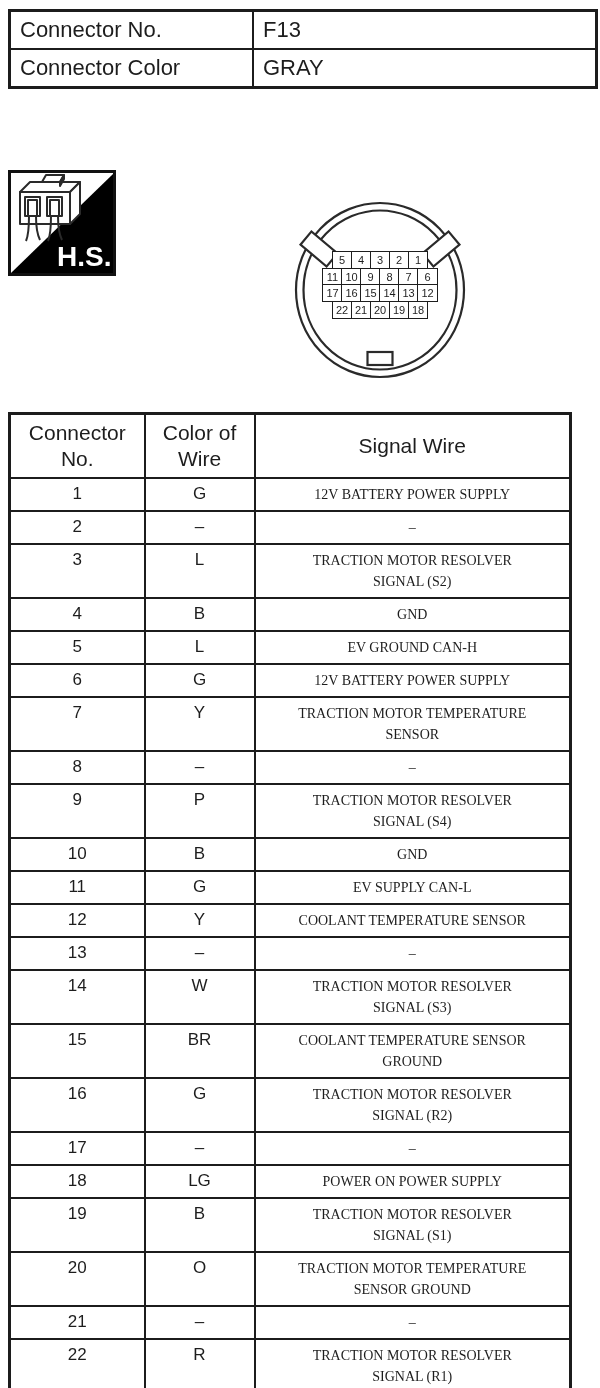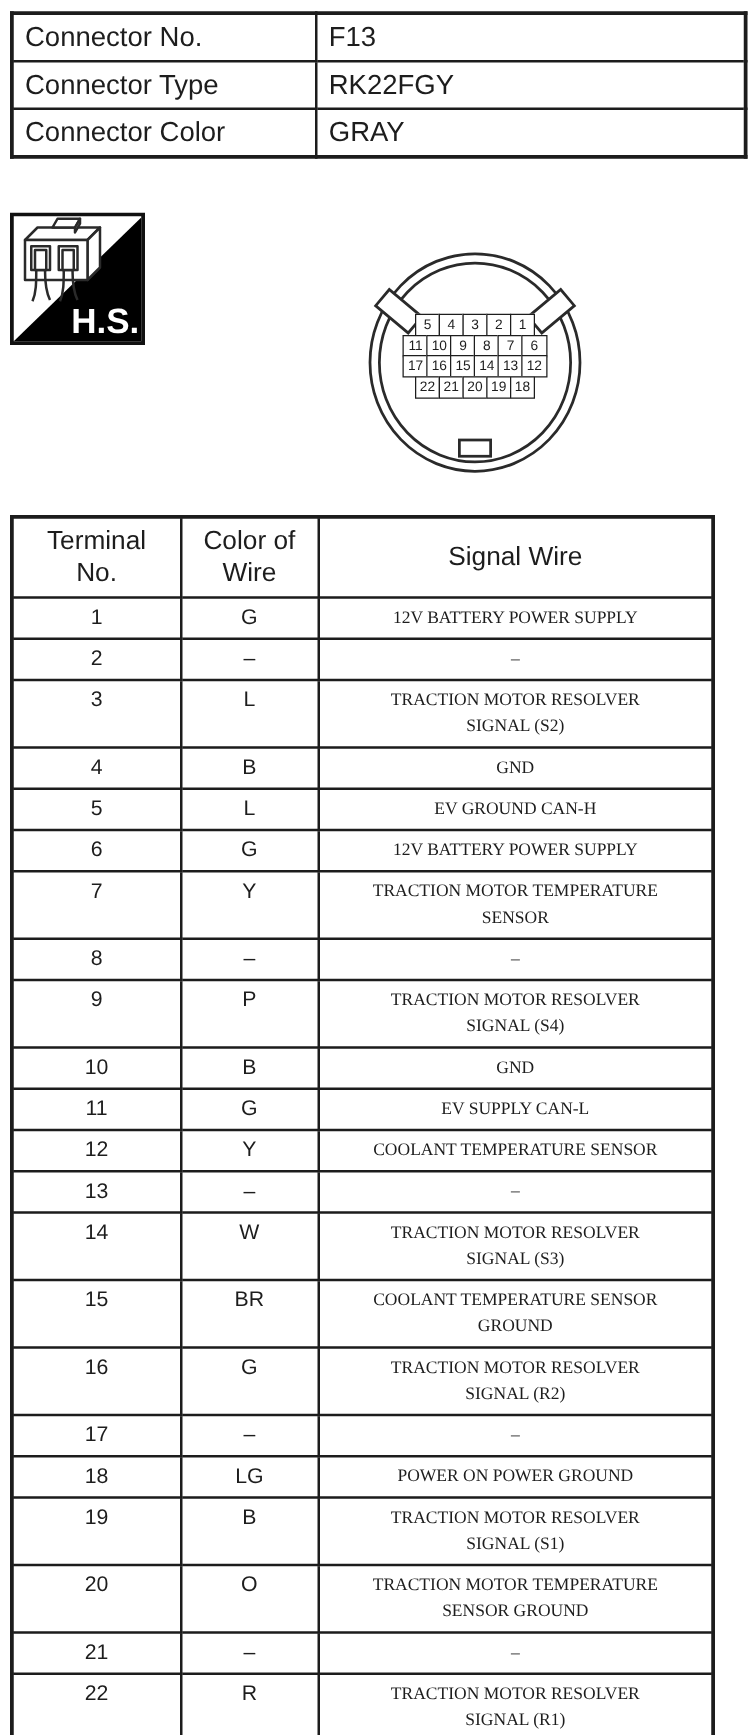--- a/index.html
+++ b/index.html
@@ -61,24 +61,20 @@
   .col-signal   { font-size:14px; line-height:21px;font-family:Liberation Serif, serif; }
 </style>
 </head>
 <body>
 
 <table class="info-table">
   <tbody>
     <tr>
       <td class="col-label">Connector No.</td>
       <td>F13</td>
-    </tr>
-    <tr>
-      <td class="col-label">Connector Type</td>
-      <td>RK22FGY</td>
     </tr>
     <tr>
       <td class="col-label">Connector Color</td>
       <td>GRAY</td>
     </tr>
   </tbody>
 </table>
 
 <div class="hs-logo">
   <svg width="108" height="106" viewBox="0 0 108 106">
@@ -149,21 +145,21 @@
 </div>
 
 <table class="terminal-table">
   <colgroup>
     <col style="width:135px">
       <col style="width:110px">
       <col>
   </colgroup>
   <thead>
     <tr>
-      <th>Terminal
+      <th>Connector
 No.</th>
       <th>Color of
 Wire</th>
       <th>Signal Wire</th>
     </tr>
   </thead>
   <tbody>
       <tr>
         <td class="col-terminal">1</td>
         <td class="col-color">G</td>
@@ -251,21 +247,21 @@
 SIGNAL (R2)</td>
       </tr>
       <tr>
         <td class="col-terminal">17</td>
         <td class="col-color">–</td>
         <td class="col-signal">–</td>
       </tr>
       <tr>
         <td class="col-terminal">18</td>
         <td class="col-color">LG</td>
-        <td class="col-signal">POWER ON POWER GROUND</td>
+        <td class="col-signal">POWER ON POWER SUPPLY</td>
       </tr>
       <tr>
         <td class="col-terminal">19</td>
         <td class="col-color">B</td>
         <td class="col-signal">TRACTION MOTOR RESOLVER
 SIGNAL (S1)</td>
       </tr>
       <tr>
         <td class="col-terminal">20</td>
         <td class="col-color">O</td>

